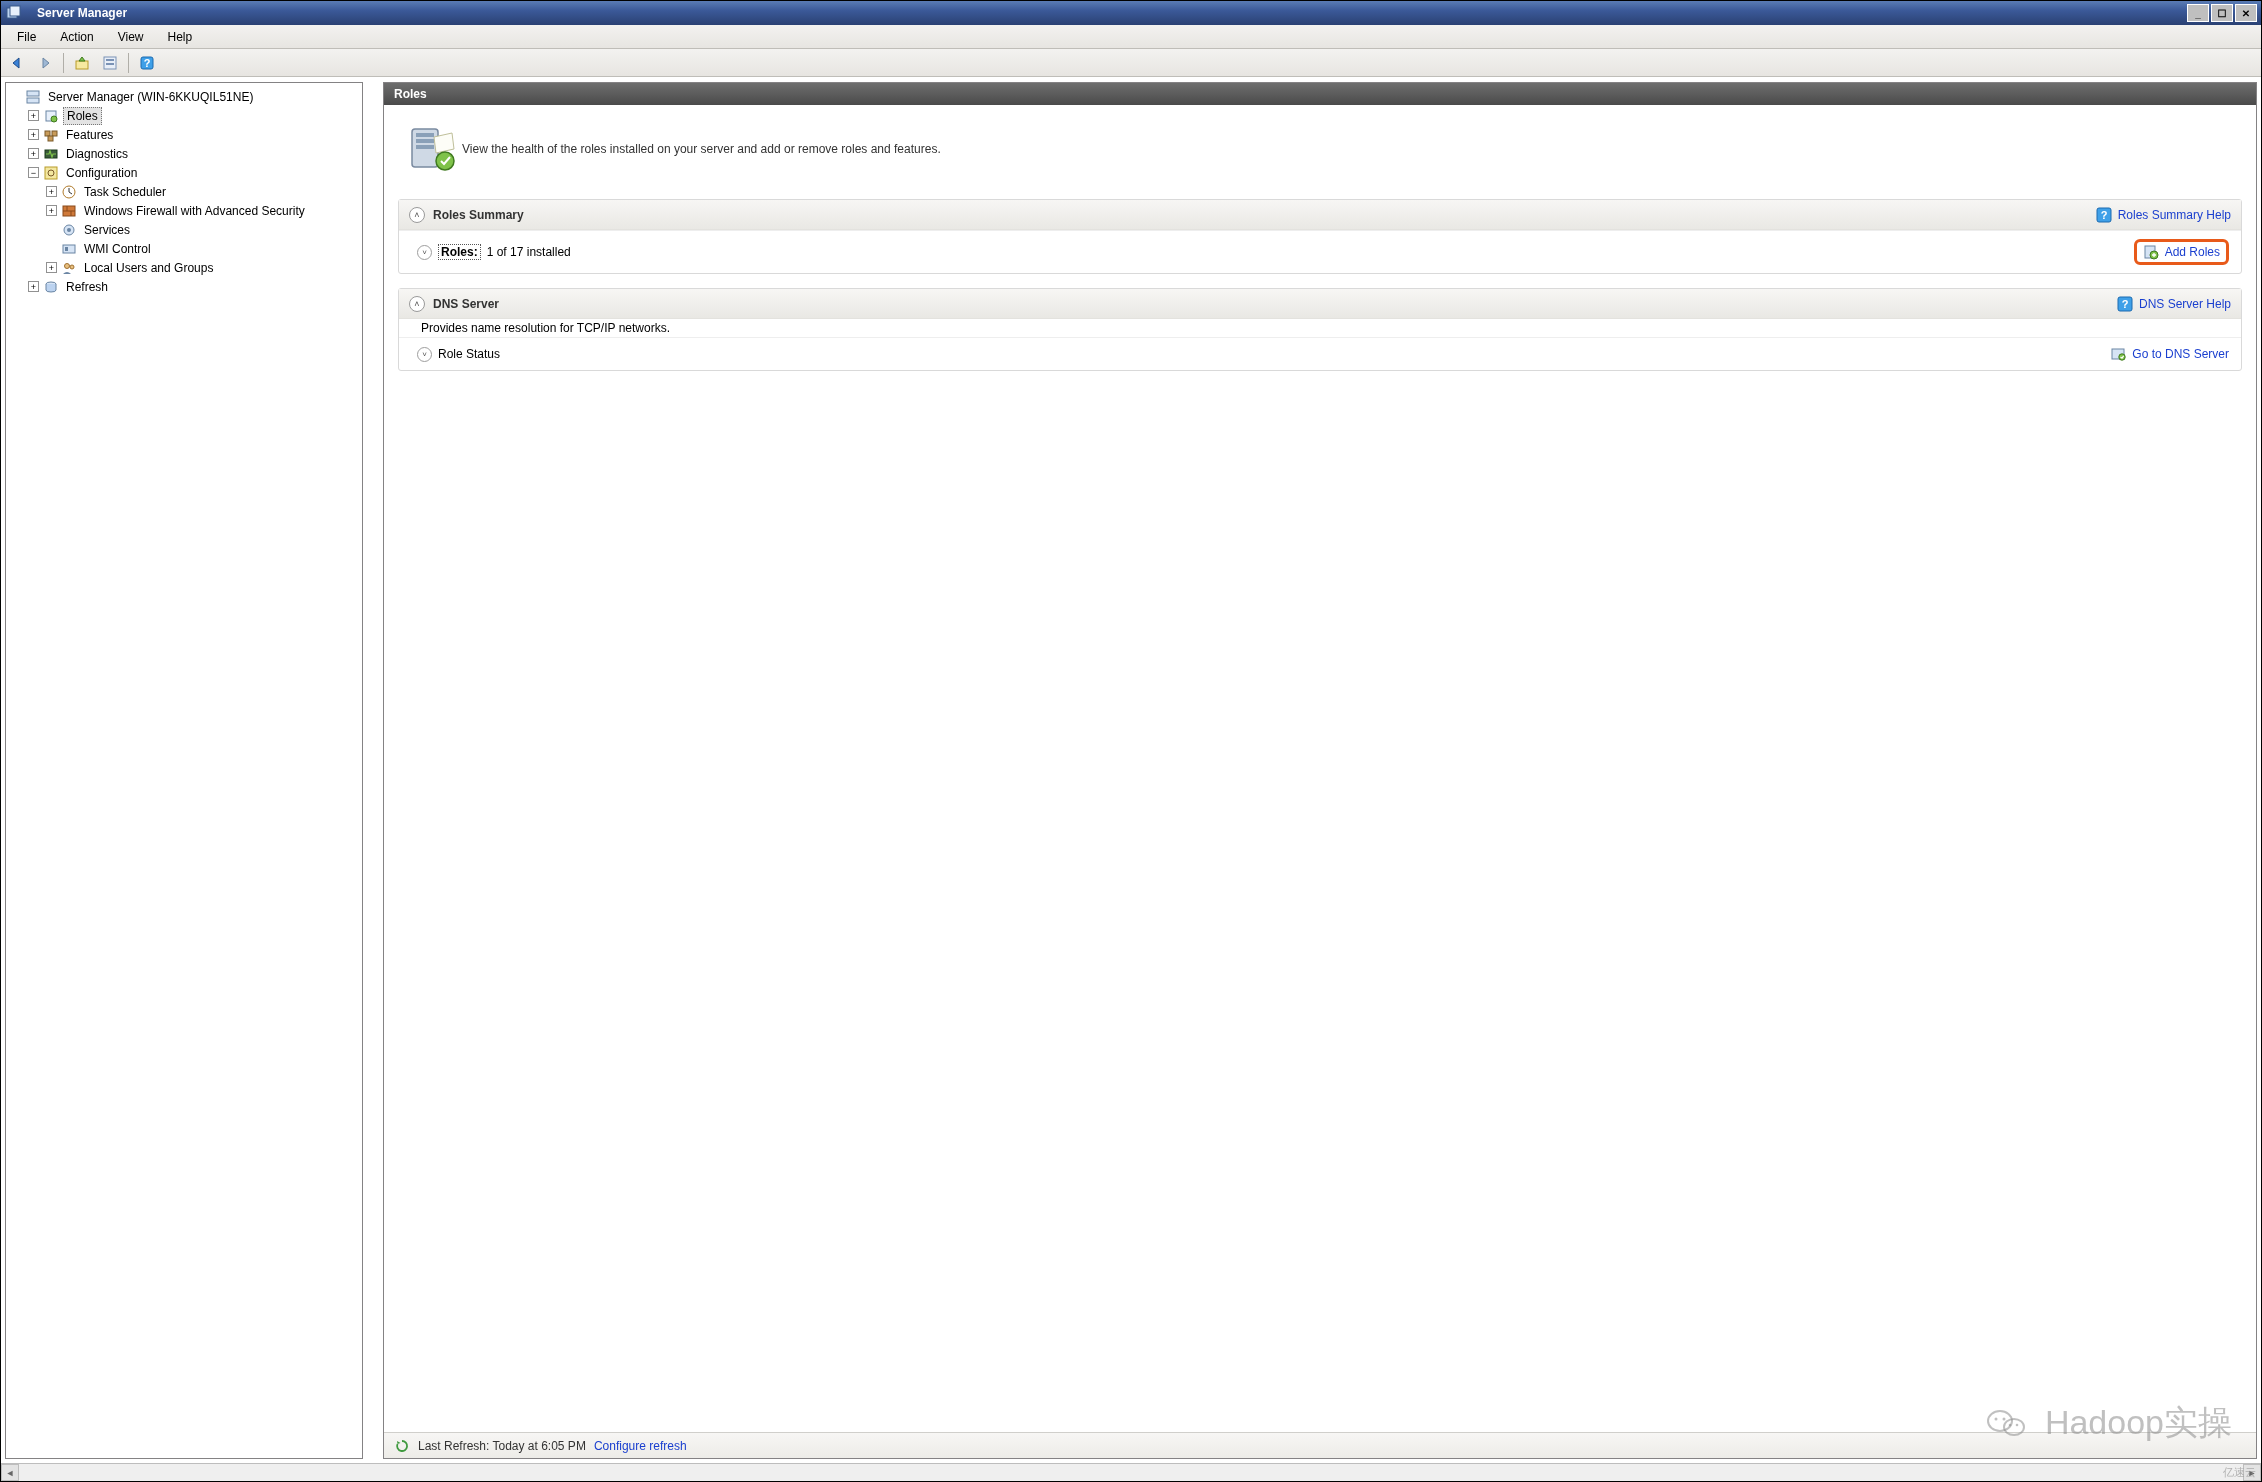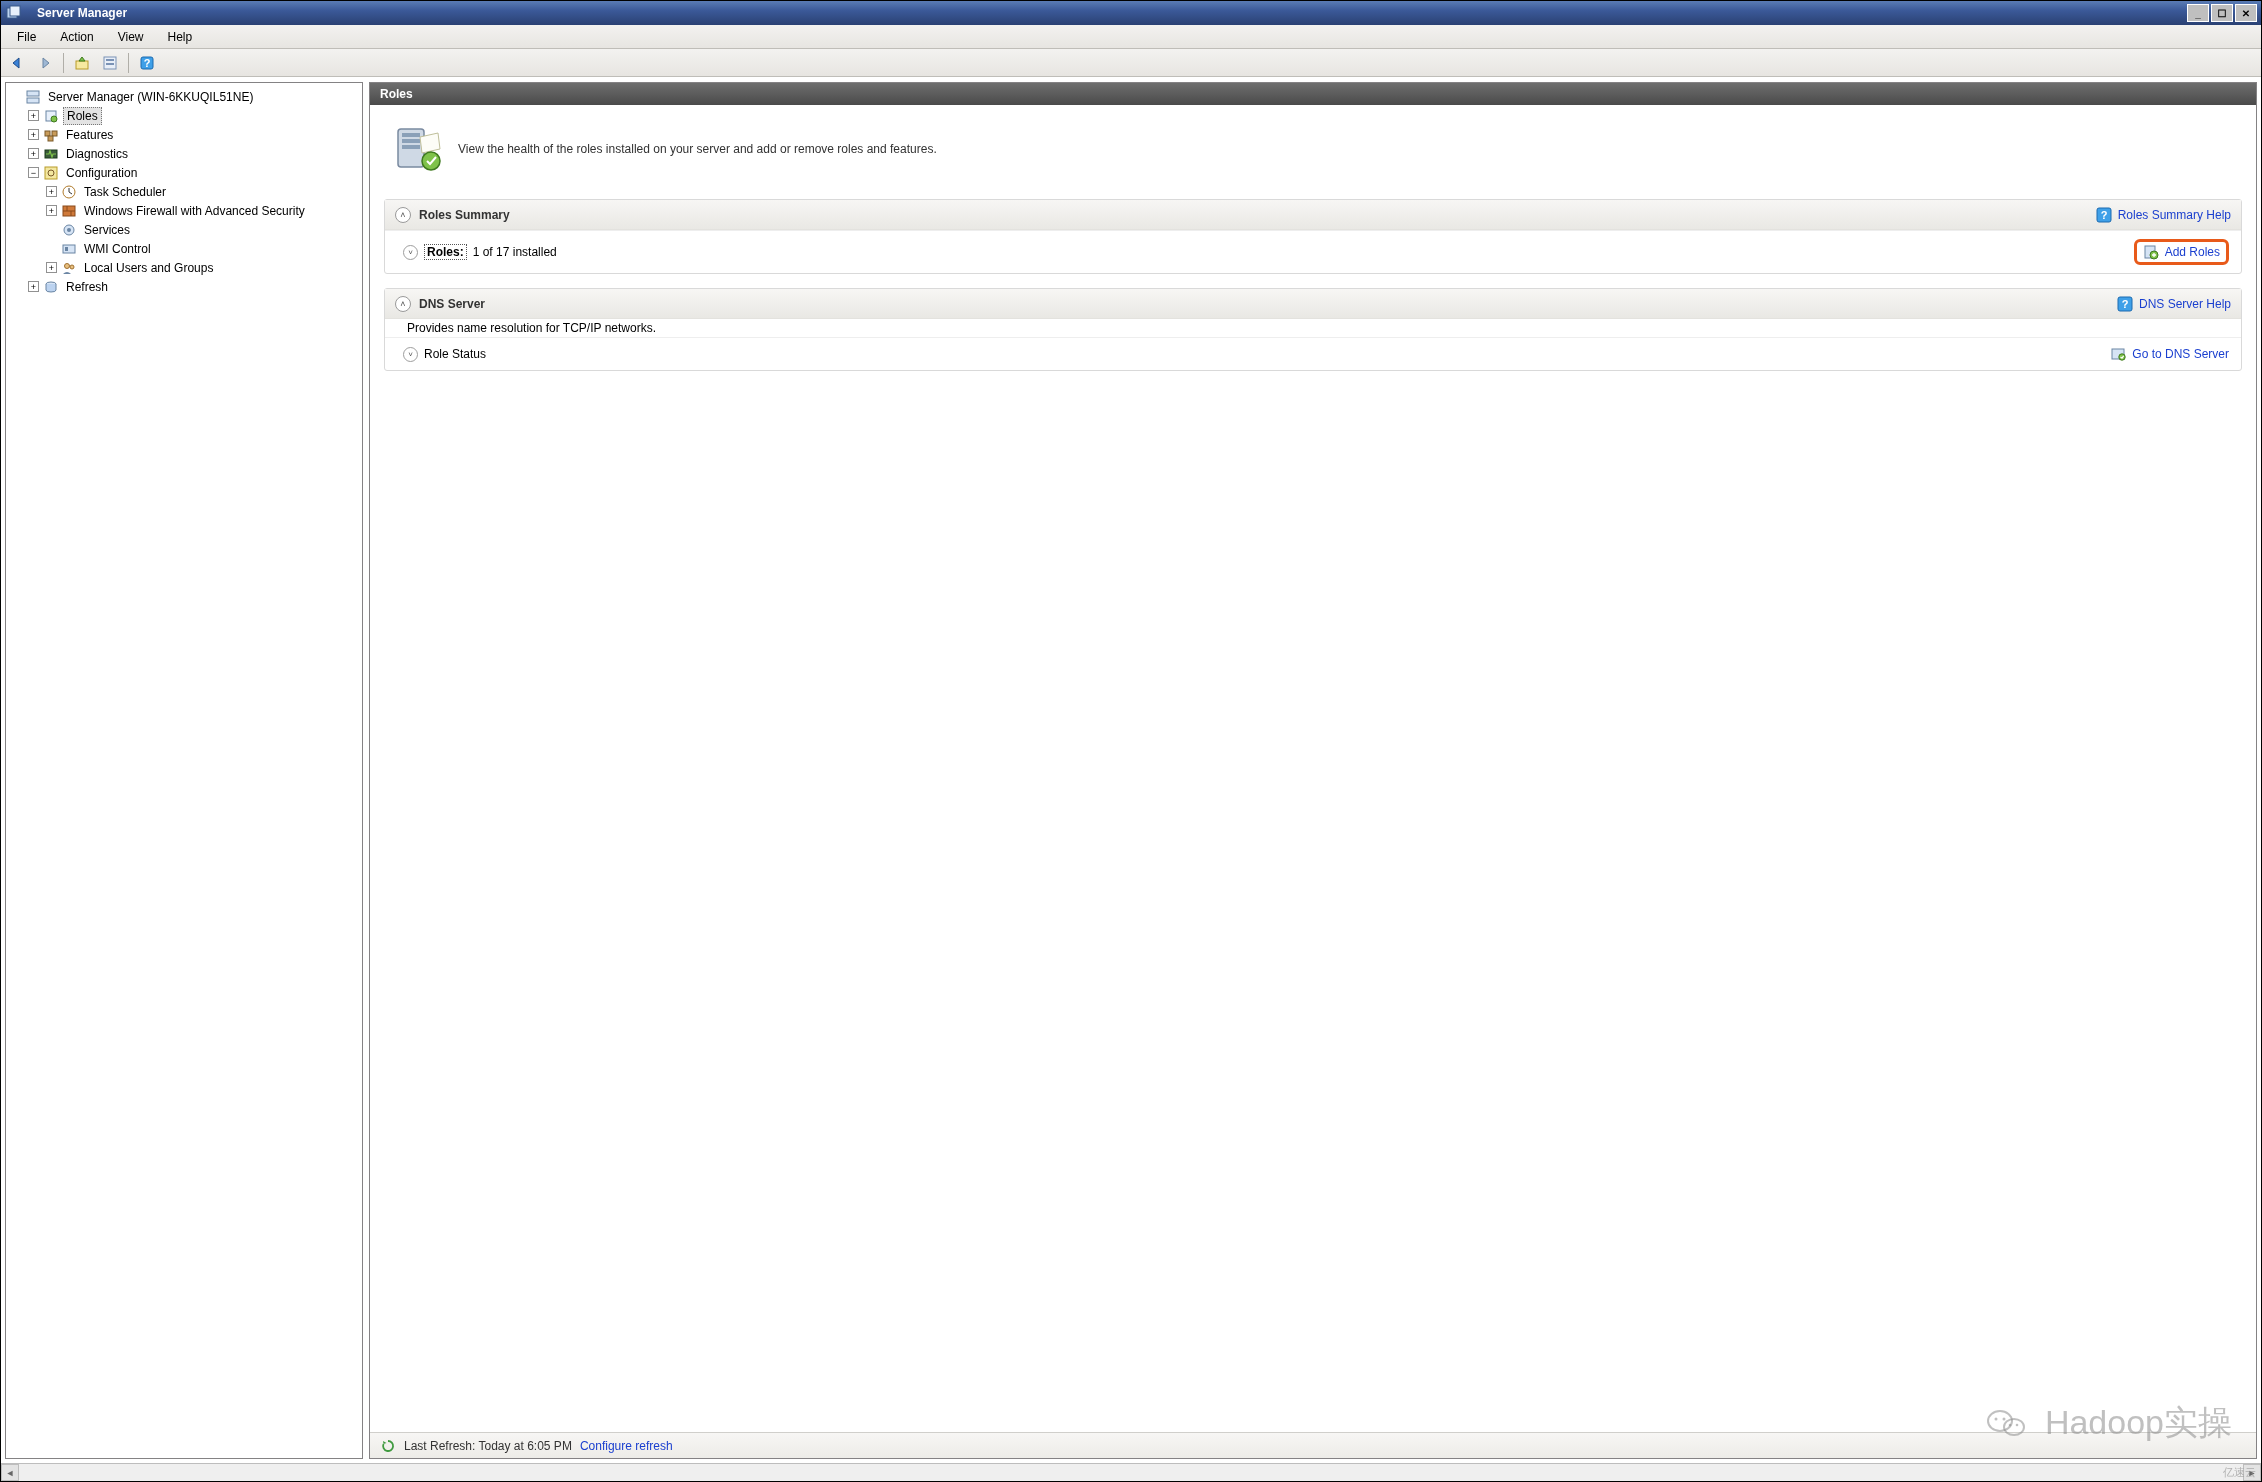--- a/index.html
+++ b/index.html
@@ -79,21 +79,21 @@
   display:flex;
   background:#fff;
   border-top: 1px solid #fff;
   min-height:0;
 }
 
 .tree-panel {
   width: 358px;
   background:#fff;
   border: 1px solid #848284;
-  margin: 4px 2px 4px 4px;
+  margin: 4px 16px 4px 4px;
   overflow:auto;
   padding: 4px 0;
 }
 .tree ul { list-style:none; padding-left: 18px; }
 .tree > ul { padding-left: 4px; }
 .tree li { white-space: nowrap; }
 .tree .row {
   display:flex; align-items:center;
   height: 19px;
   gap: 4px;
@@ -134,21 +134,21 @@
   padding: 0 10px;
 }
 .content-body {
   flex:1;
   overflow:auto;
   padding: 0;
 }
 .intro {
   display:flex;
   align-items:center;
-  gap: 14px;
+  gap: 4px;
   padding: 18px 22px 24px 22px;
   text-align: right;
 }
 .intro .big-icon { width:52px; height:52px; flex-shrink:0;}
 .intro .intro-text { color:#333; font-size:12px;}
 
 .section {
   border: 1px solid #d9d9d9;
   border-radius: 3px;
   margin: 0 14px 14px 14px;

